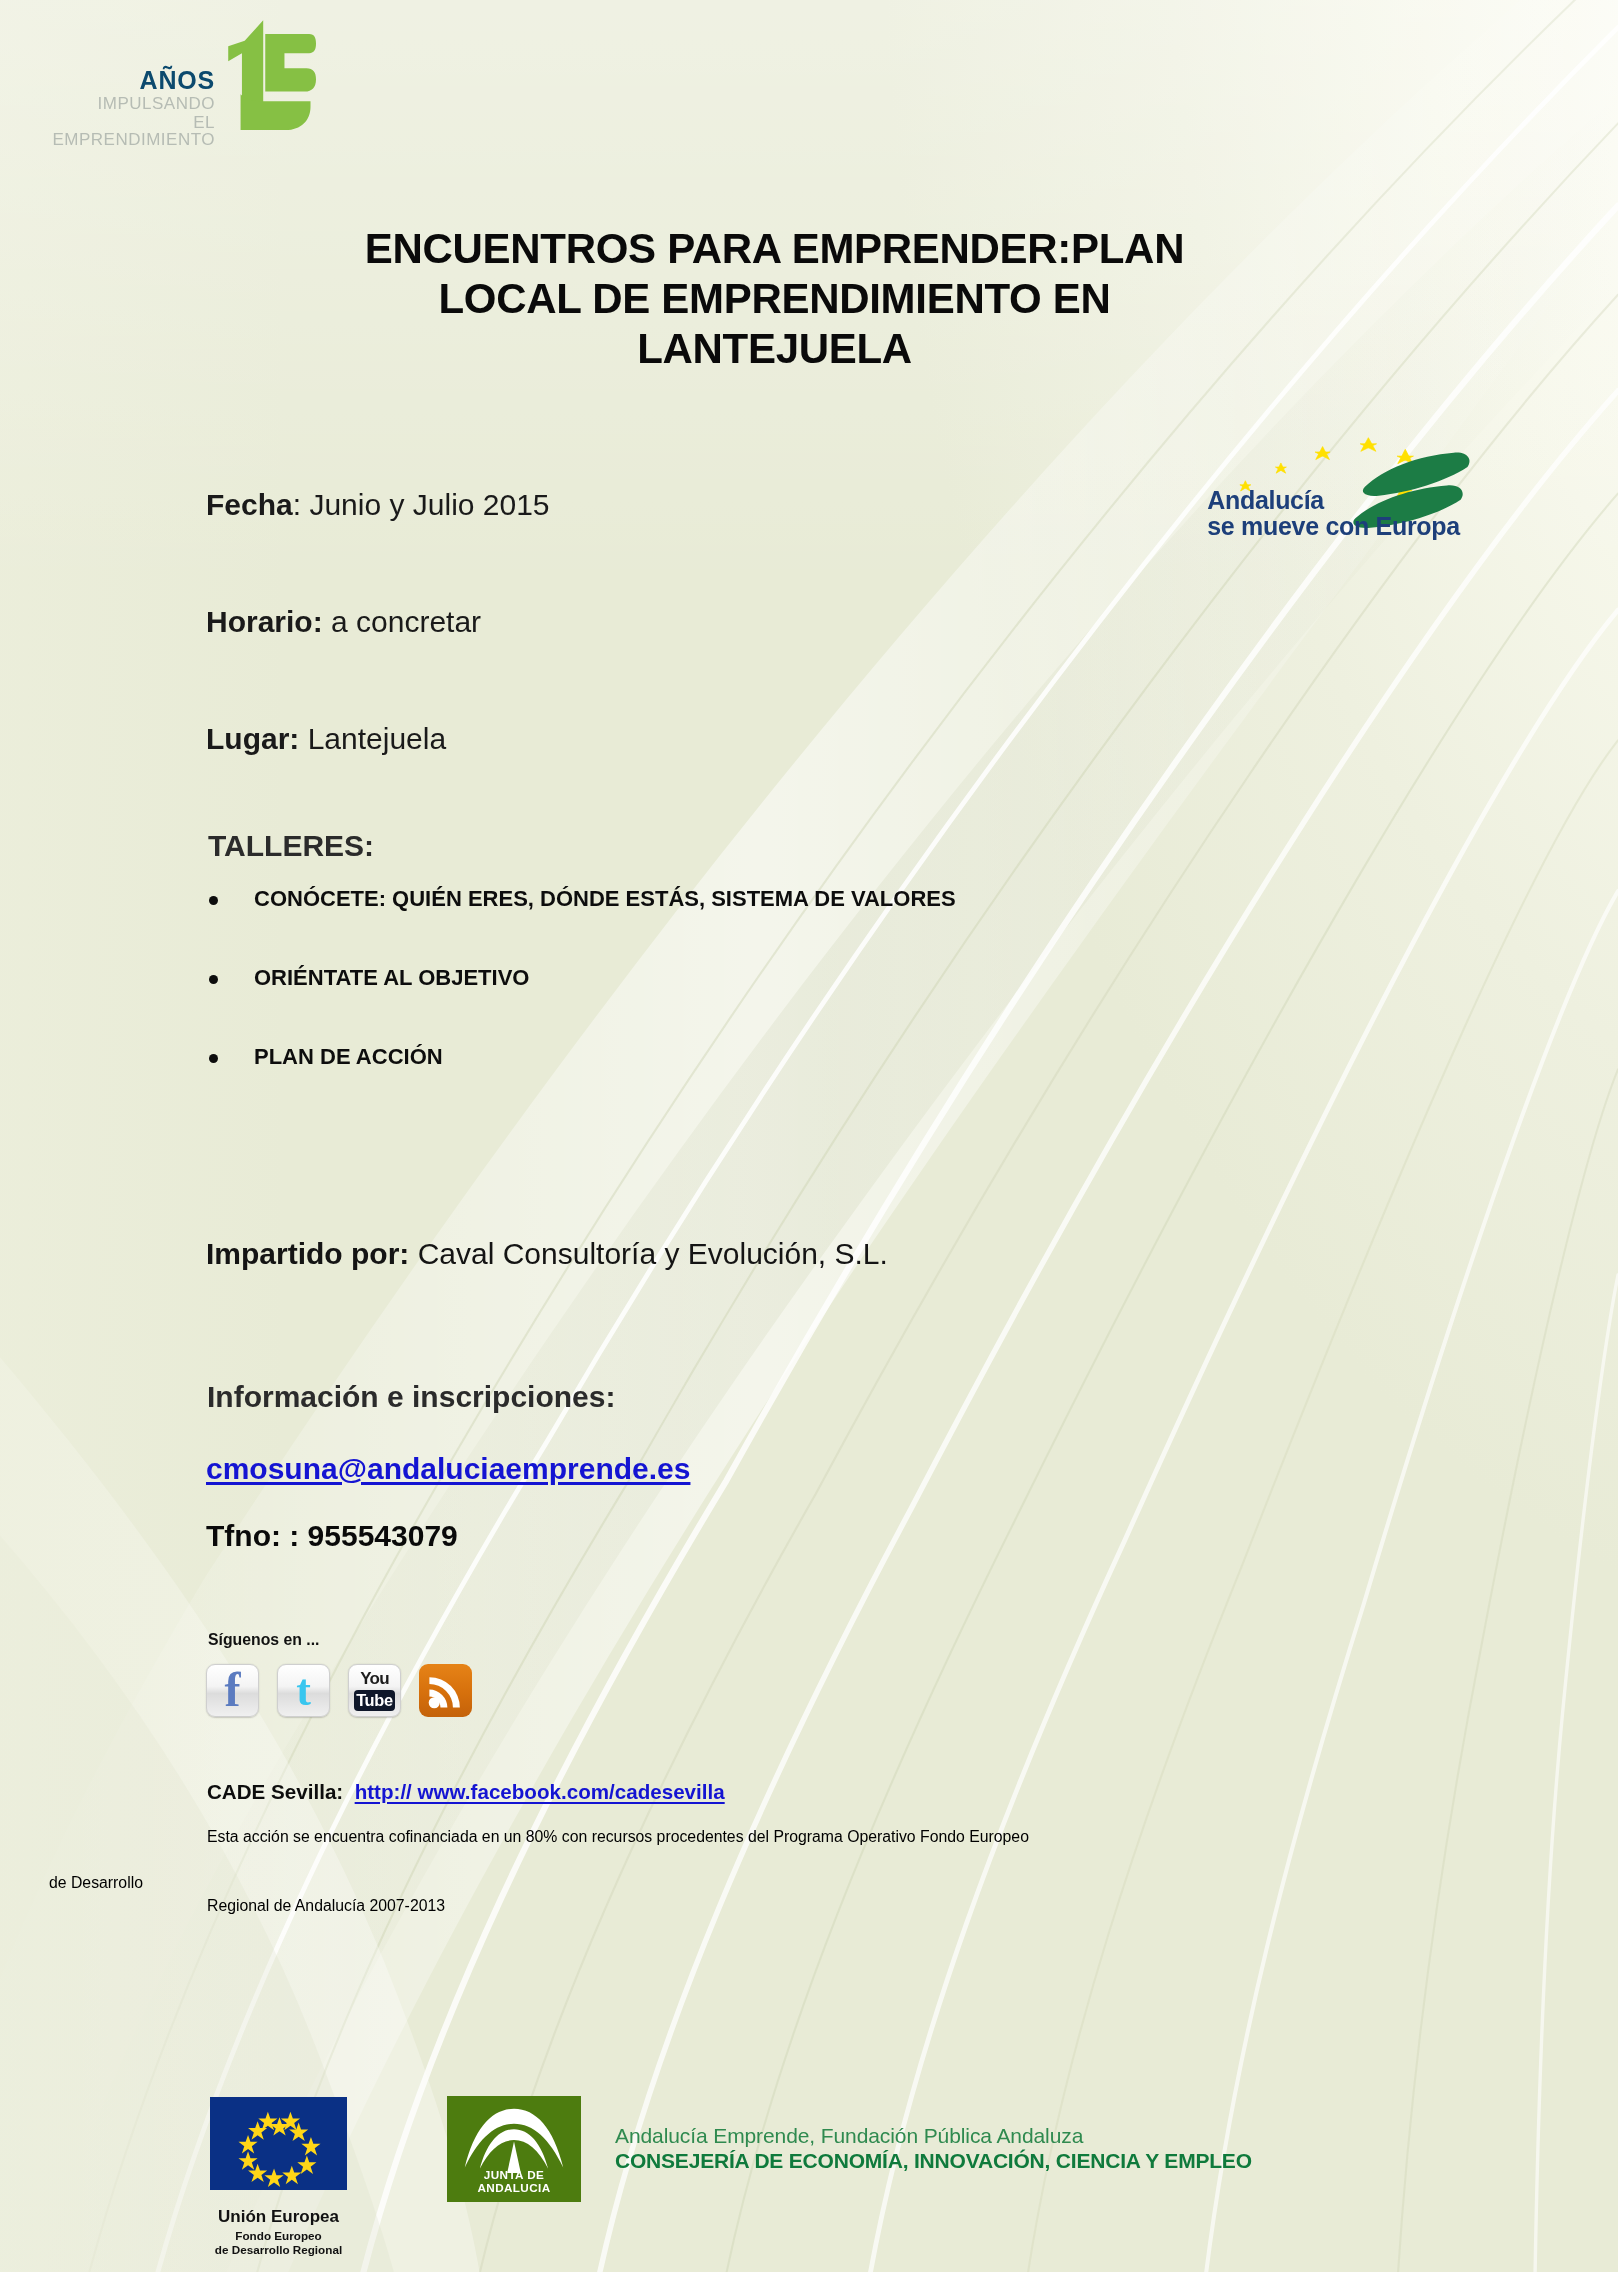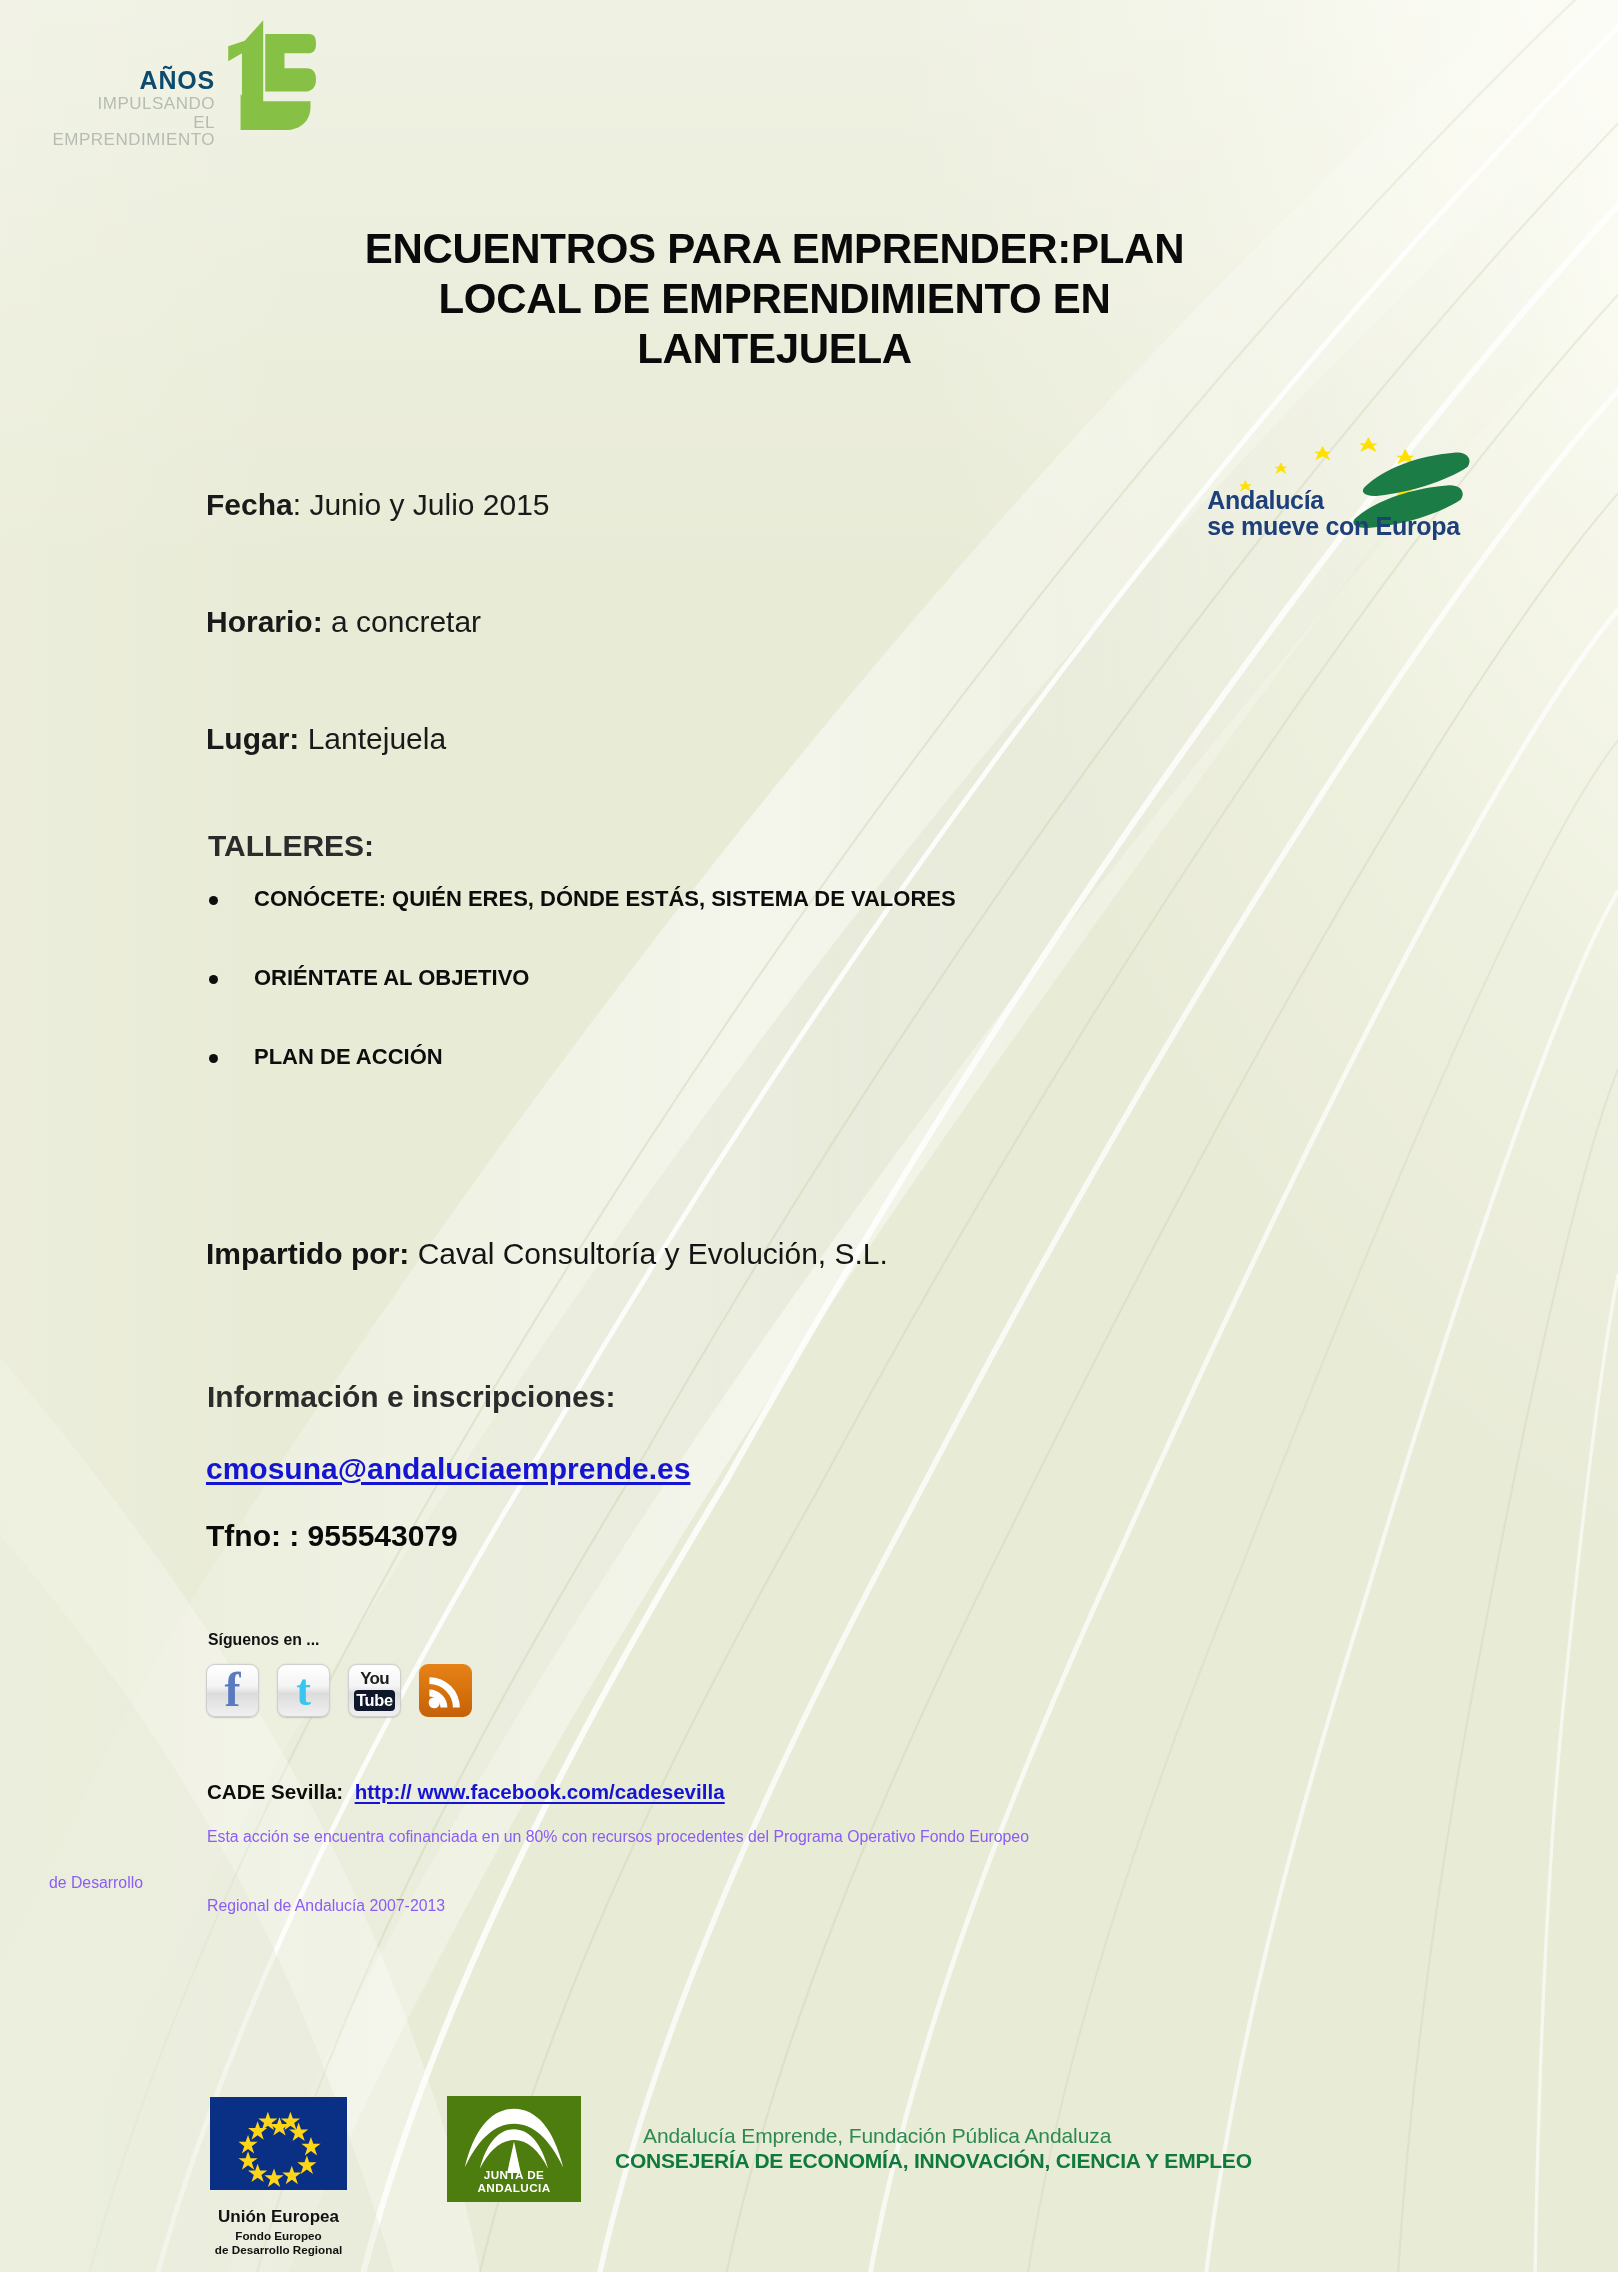--- a/index.html
+++ b/index.html
@@ -186,21 +186,21 @@
   }
   #cade-line .k { color: #0d0d0d; }
   #cade-line .url {
     color: #1414d2; text-decoration: underline;
     text-decoration-thickness: 2.1px; text-underline-offset: 2.7px;
   }
 
   
   #fineprint { position: absolute; left: 0; top: 1828px; width: 1618px; }
   #fineprint .fp {
-    position: absolute; font-size: 15.8px; color: #8b5cf6; white-space: nowrap;
+    position: absolute; font-size: 15.8px; color: #000000; white-space: nowrap;
   }
   #fineprint .fp1 { left: 207px; top: 0px; }
   #fineprint .fp2 { left: 49px;  top: 46px; }
   #fineprint .fp3 { left: 207px; top: 69px; }
 
   
   #footer { position: absolute; left: 0; top: 2094px; width: 1618px; height: 178px; }
 
   #eu-logo { position: absolute; left: 210px; top: 3.4px; width: 158px; }
   #eu-logo .eu-flag {
@@ -222,21 +222,21 @@
   }
   #junta-logo .jl-cap {
     position: absolute; left: 0; right: 0; bottom: 8.2px;
     text-align: center; color: #fff; font-size: 11.7px;
     font-weight: bold; letter-spacing: 0.4px;
   }
 
   #consejeria { position: absolute; left: 615px; top: 30px; }
   #consejeria .cj-l1 {
     font-size: 21px; color: #2f8a4f; letter-spacing: -0.1px;
-    display: block; line-height: 1.18; margin-left: 28px;
+    display: block; line-height: 1.18;
   }
   #consejeria .cj-l2 {
     font-size: 21px; color: #0f7a3c; font-weight: bold;
     letter-spacing: -0.2px; display: block; line-height: 1.18;
   }
 </style>
 </head>
 <body>
 
 <div id="bg-base"></div>

